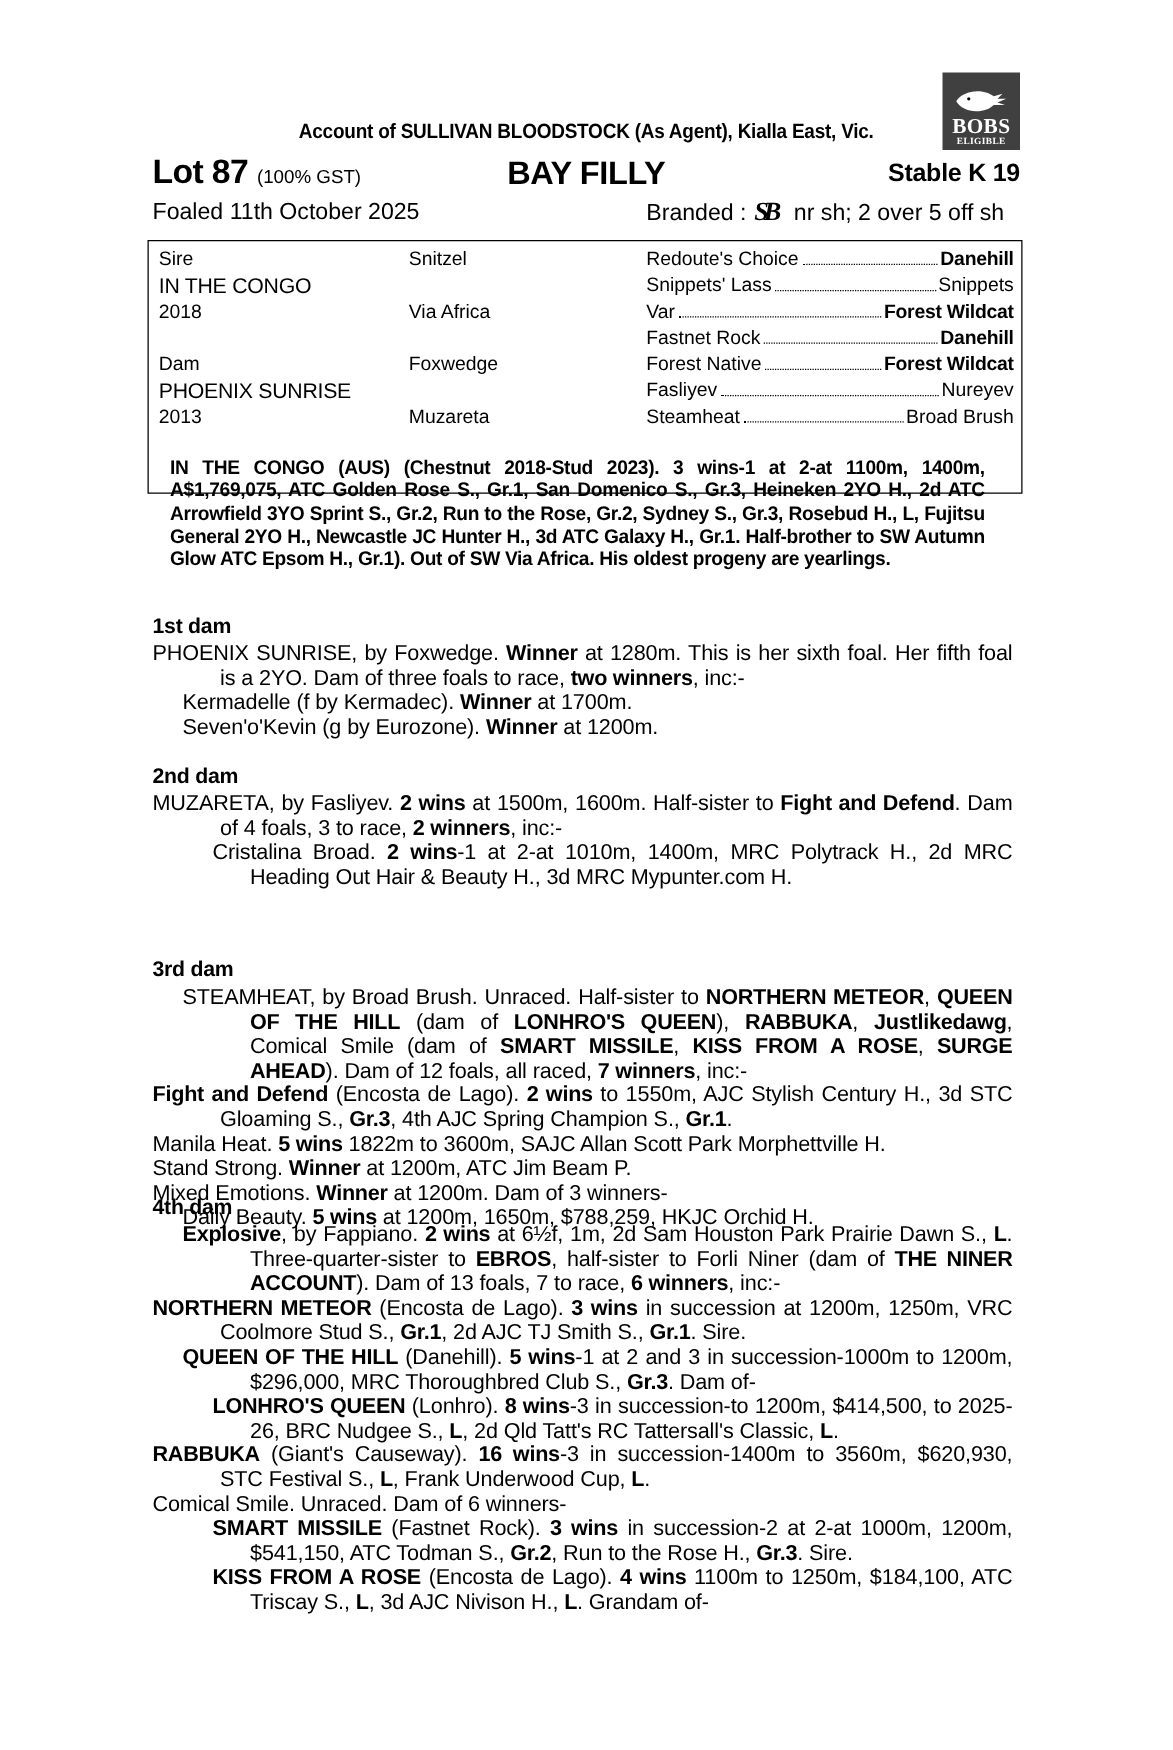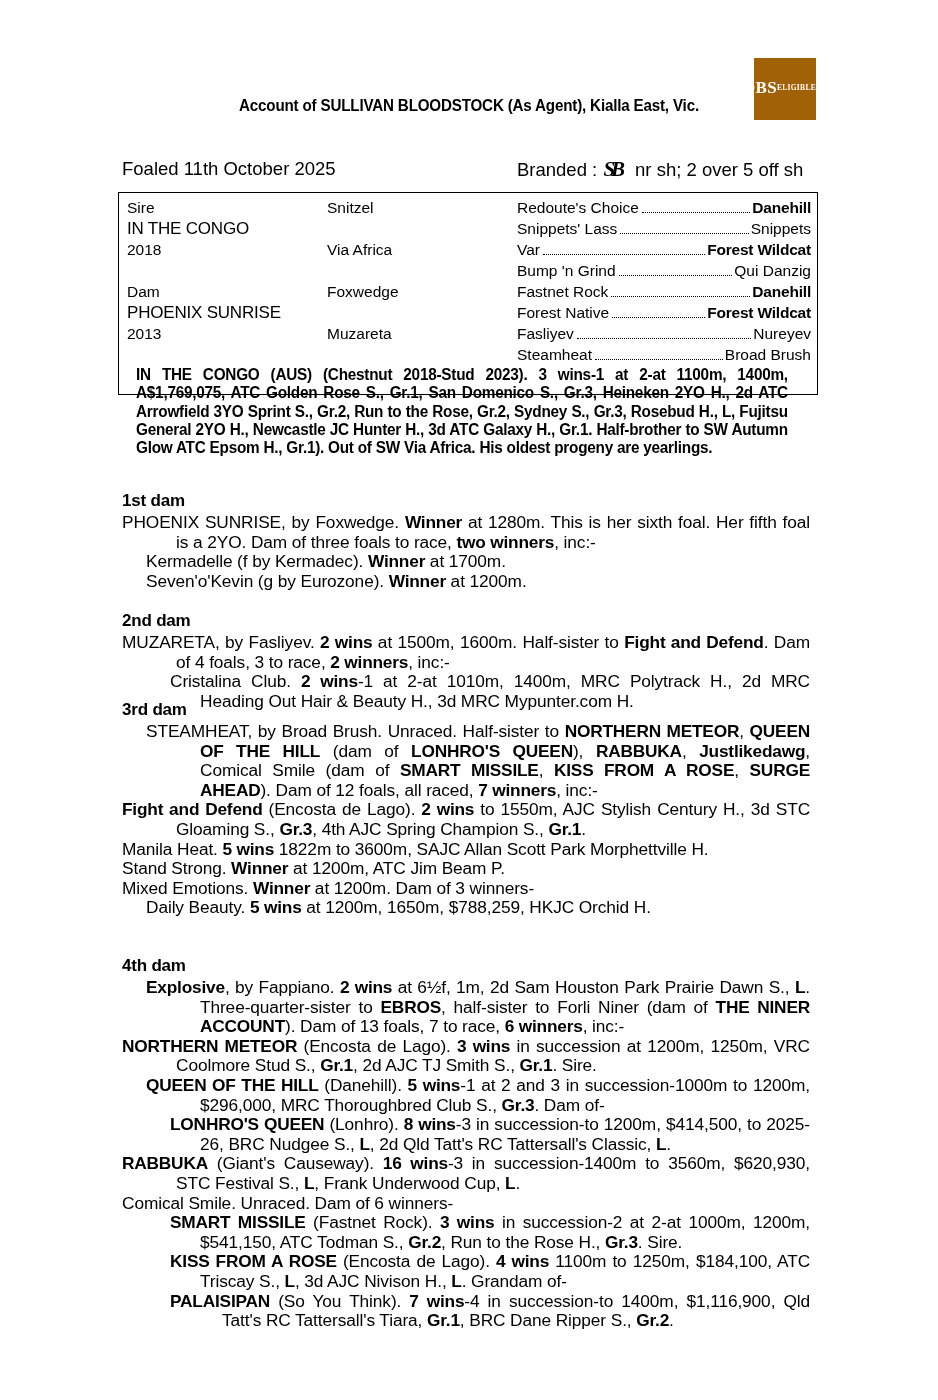--- a/index.html
+++ b/index.html
@@ -12,22 +12,22 @@
     color: #000000;
     position: relative;
     overflow: hidden;
   }
   .page { position: absolute; left: 0; top: 0; width: 938px; height: 1400px; }
 
   
   .logo-box {
     position: absolute; right: 122px; top: 58px;
     width: 62px; height: 62px;
-    background: #a16207; color: #fff;
-    display: flex; 
+    background: #404040; color: #fff;
+    display: flex; flex-direction: column;
     align-items: center; justify-content: flex-end;
     padding-bottom: 3px;
   }
   .logo-horse { width: 46px; height: 22px; display: block; margin-bottom: 1px; }
   .logo-bobs {
     font-family: "Liberation Serif", serif;
     font-weight: bold; font-size: 17px; line-height: 15px;
     letter-spacing: .3px;
   }
   .logo-elig {
@@ -148,20 +148,28 @@
     <svg class="logo-horse" viewBox="0 0 46 22">
       <path fill="#ffffff" d="M3 11 C6 6,13 3,20 3 C26 3,30 5,33 7 L40 5 L36 9 L43 9 L36 12 L42 14 L33 14 C30 17,25 19,19 19 C12 19,6 16,3 11 Z"></path>
       <circle cx="13" cy="9" r="1.3" fill="#000000"></circle>
     </svg>
     <div class="logo-bobs">BOBS</div>
     <div class="logo-elig">ELIGIBLE</div>
   </div>
 
   <div class="account-line">Account of SULLIVAN BLOODSTOCK (As Agent), Kialla East, Vic.</div>
 
+  <div class="title-row">
+    <div class="lot-no">
+      <span>Lot 87</span>
+      <span class="gst">(100% GST)</span>
+    </div>
+    <div class="sex-title">BAY FILLY</div>
+    <div class="stable">Stable K 19</div>
+  </div>
 
   <div class="sub-row">
     <div class="foaled">Foaled 11th October 2025</div>
     <div class="branded">
       <span>Branded : </span><span class="brand-mark">SB</span><span>nr sh; 2 over 5 off sh</span>
     </div>
   </div>
 
   <div class="ped-table">
     <div class="ped-inner">
@@ -193,25 +201,20 @@
             <span class="nm">Snippets' Lass</span>
             <span class="dots"></span>
             <span class="sr">Snippets</span>
           </div>
           <div class="leader">
             <span class="nm">Var</span>
             <span class="dots"></span>
             <span class="sr bold">Forest Wildcat</span>
           </div>
           <div class="leader">
-            <span class="nm">Bump 'n Grind</span>
-            <span class="dots"></span>
-            <span class="sr">Qui Danzig</span>
-          </div>
-          <div class="leader">
             <span class="nm">Fastnet Rock</span>
             <span class="dots"></span>
             <span class="sr bold">Danehill</span>
           </div>
           <div class="leader">
             <span class="nm">Forest Native</span>
             <span class="dots"></span>
             <span class="sr bold">Forest Wildcat</span>
           </div>
           <div class="leader">
@@ -233,38 +236,37 @@
   <div id="dams-root">
       <div class="sec" style="top: 490px;">
         <div class="dam-head">1st dam</div>
         <div class="p hang1"><span>PHOENIX SUNRISE, by Foxwedge. </span><b>Winner</b><span> at 1280m. This is her sixth foal. Her fifth foal is a 2YO. Dam of three foals to race, </span><b>two winners</b><span>, inc:-</span></div>
         <div class="p hang2"><span>Kermadelle (f by Kermadec). </span><b>Winner</b><span> at 1700m.</span></div>
         <div class="p hang2"><span>Seven'o'Kevin (g by Eurozone). </span><b>Winner</b><span> at 1200m.</span></div>
       </div>
       <div class="sec" style="top: 610px;">
         <div class="dam-head">2nd dam</div>
         <div class="p hang1"><span>MUZARETA, by Fasliyev. </span><b>2 wins</b><span> at 1500m, 1600m. Half-sister to </span><b>Fight and Defend</b><span>. Dam of 4 foals, 3 to race, </span><b>2 winners</b><span>, inc:-</span></div>
-        <div class="p hang4"><span>Cristalina Club. </span><b>2 wins</b><span>-1 at 2-at 1010m, 1400m, MRC Polytrack H., 2d MRC Heading Out Hair &amp; Beauty H., 3d MRC Mypunter.com H.</span></div>
-      </div>
-      <div class="sec" style="top: 699px;">
+        <div class="p hang4"><span>Cristalina Broad. </span><b>2 wins</b><span>-1 at 2-at 1010m, 1400m, MRC Polytrack H., 2d MRC Heading Out Hair &amp; Beauty H., 3d MRC Mypunter.com H.</span></div>
+      </div>
+      <div class="sec" style="top: 765px;">
         <div class="dam-head">3rd dam</div>
         <div class="p hang3"><span>STEAMHEAT, by Broad Brush. Unraced. Half-sister to </span><b>NORTHERN METEOR</b><span>, </span><b>QUEEN OF THE HILL</b><span> (dam of </span><b>LONHRO'S QUEEN</b><span>), </span><b>RABBUKA</b><span>, </span><b>Justlikedawg</b><span>, Comical Smile (dam of </span><b>SMART MISSILE</b><span>, </span><b>KISS FROM A ROSE</b><span>, </span><b>SURGE AHEAD</b><span>). Dam of 12 foals, all raced, </span><b>7 winners</b><span>, inc:-</span></div>
         <div class="p hang1"><b>Fight and Defend</b><span> (Encosta de Lago). </span><b>2 wins</b><span> to 1550m, AJC Stylish Century H., 3d STC Gloaming S., </span><b>Gr.3</b><span>, 4th AJC Spring Champion S., </span><b>Gr.1</b><span>.</span></div>
         <div class="p hang1"><span>Manila Heat. </span><b>5 wins</b><span> 1822m to 3600m, SAJC Allan Scott Park Morphettville H.</span></div>
         <div class="p hang1"><span>Stand Strong. </span><b>Winner</b><span> at 1200m, ATC Jim Beam P.</span></div>
         <div class="p hang1"><span>Mixed Emotions. </span><b>Winner</b><span> at 1200m. Dam of 3 winners-</span></div>
         <div class="p hang2"><span>Daily Beauty. </span><b>5 wins</b><span> at 1200m, 1650m, $788,259, HKJC Orchid H.</span></div>
       </div>
       <div class="sec" style="top: 955px;">
         <div class="dam-head">4th dam</div>
         <div class="p hang3"><b>Explosive</b><span>, by Fappiano. </span><b>2 wins</b><span> at 6½f, 1m, 2d Sam Houston Park Prairie Dawn S., </span><b>L</b><span>. Three-quarter-sister to </span><b>EBROS</b><span>, half-sister to Forli Niner (dam of </span><b>THE NINER ACCOUNT</b><span>). Dam of 13 foals, 7 to race, </span><b>6 winners</b><span>, inc:-</span></div>
         <div class="p hang1"><b>NORTHERN METEOR</b><span> (Encosta de Lago). </span><b>3 wins</b><span> in succession at 1200m, 1250m, VRC Coolmore Stud S., </span><b>Gr.1</b><span>, 2d AJC TJ Smith S., </span><b>Gr.1</b><span>. Sire.</span></div>
         <div class="p hang3"><b>QUEEN OF THE HILL</b><span> (Danehill). </span><b>5 wins</b><span>-1 at 2 and 3 in succession-1000m to 1200m, $296,000, MRC Thoroughbred Club S., </span><b>Gr.3</b><span>. Dam of-</span></div>
         <div class="p hang4"><b>LONHRO'S QUEEN</b><span> (Lonhro). </span><b>8 wins</b><span>-3 in succession-to 1200m, $414,500, to 2025-26, BRC Nudgee S., </span><b>L</b><span>, 2d Qld Tatt's RC Tattersall's Classic, </span><b>L</b><span>.</span></div>
         <div class="p hang1"><b>RABBUKA</b><span> (Giant's Causeway). </span><b>16 wins</b><span>-3 in succession-1400m to 3560m, $620,930, STC Festival S., </span><b>L</b><span>, Frank Underwood Cup, </span><b>L</b><span>.</span></div>
         <div class="p hang1"><span>Comical Smile. Unraced. Dam of 6 winners-</span></div>
         <div class="p hang4"><b>SMART MISSILE</b><span> (Fastnet Rock). </span><b>3 wins</b><span> in succession-2 at 2-at 1000m, 1200m, $541,150, ATC Todman S., </span><b>Gr.2</b><span>, Run to the Rose H., </span><b>Gr.3</b><span>. Sire.</span></div>
         <div class="p hang4"><b>KISS FROM A ROSE</b><span> (Encosta de Lago). </span><b>4 wins</b><span> 1100m to 1250m, $184,100, ATC Triscay S., </span><b>L</b><span>, 3d AJC Nivison H., </span><b>L</b><span>. Grandam of-</span></div>
-        <div class="p hang5"><b>PALAISIPAN</b><span> (So You Think). </span><b>7 wins</b><span>-4 in succession-to 1400m, $1,116,900, Qld Tatt's RC Tattersall's Tiara, </span><b>Gr.1</b><span>, BRC Dane Ripper S., </span><b>Gr.2</b><span>.</span></div>
       </div>
     </div>
 
 </div>
 
 </body></html>

